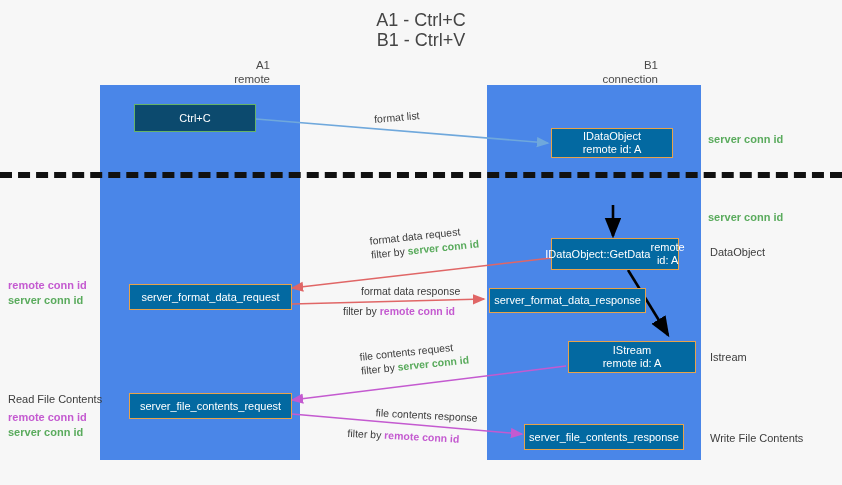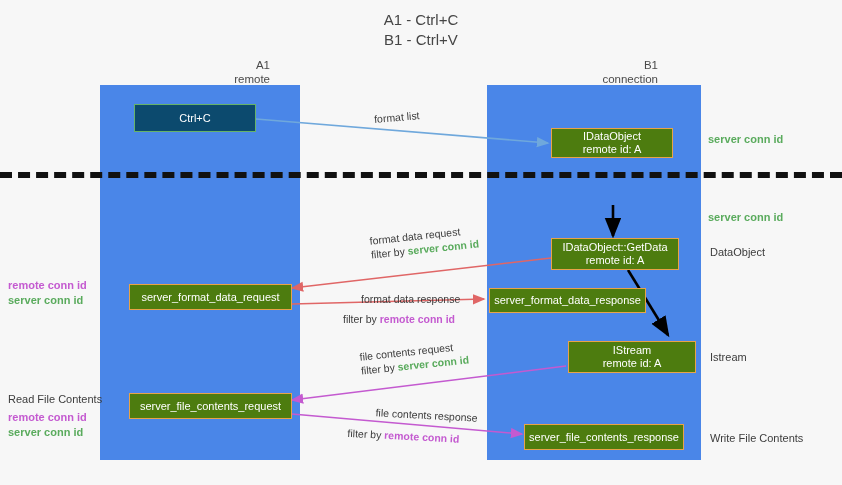--- a/index.html
+++ b/index.html
@@ -8,41 +8,41 @@
     background:#f7f7f7;
     font-family:"Liberation Sans","DejaVu Sans",sans-serif;
     color:#3c3c3c;
   }
   .stage{position:absolute;inset:0;}
   .abs{position:absolute;}
 
   
   .title{
     left:0;right:0;top:10px;text-align:center;
-    font-size:15px;line-height:20px;color:#454545;
+    font-size:18px;line-height:20px;color:#454545;
   }
 
   
   .lane-head{
     text-align:right;font-size:11.5px;line-height:14px;color:#4a4a4a;
   }
 
   
   .lane{background:#4a86e8;}
 
   
   .box{
     box-sizing:border-box;
     display:flex;align-items:center;justify-content:center;
     text-align:center;color:#ffffff;font-size:11px;line-height:13px;
     border:1px solid rgba(0,0,0,.12);
   }
   .box.green{background:#0c4a6e;border-color:#66b368;}
   .box.orange{background:#f9b košt;}
-  .box.orange{background:#4d7c0f;border-color:#e8a349;}
+  .box.orange{background:#0369a1;border-color:#e8a349;}
 
   
   .side{font-size:11px;line-height:14px;}
   .green-t{color:#5aab5d;font-weight:bold;}
   .purple-t{color:#c45ad0;font-weight:bold;}
   .plain-t{color:#3c3c3c;}
   .side.stack{line-height:15px;}
 
   
   .cap{font-size:10.5px;line-height:14px;color:#3c3c3c;white-space:nowrap;}
@@ -120,21 +120,21 @@
   <div class="abs box orange" style="left:129px;top:393px;width:163px;height:26px;">
     <span>server_file_contents_request</span>
   </div>
 
   <div class="abs box orange" style="left:551px;top:128px;width:122px;height:30px;flex-direction:column;">
     <span>IDataObject</span>
     <span>remote id: A</span>
   </div>
 
 
-  <div class="abs box orange" style="left:551px;top:238px;width:128px;height:32px;flex-direction:column;">
+  <div class="abs box orange" style="left:551px;top:238px;width:128px;height:32px;flex-direction:row;">
     <span>IDataObject::GetData</span>
     <span>remote id: A</span>
   </div>
 
   <div class="abs box orange" style="left:489px;top:288px;width:157px;height:25px;">
     <span>server_format_data_response</span>
   </div>
 
   <div class="abs box orange" style="left:568px;top:341px;width:128px;height:32px;flex-direction:column;">
     <span>IStream</span>
@@ -149,21 +149,21 @@
     <span>format list</span>
   </div>
 
   <div class="abs cap" style="left:370px;top:228px;transform:rotate(-6deg);">
     <div>format data request</div>
     <div>
       <span>filter by </span><span class="green-t">server conn id</span>
     </div>
   </div>
 
-  <div class="abs cap" style="left:361px;top:284px;margin-top:8px;">
+  <div class="abs cap" style="left:361px;top:284px;">
     <div>format data response</div>
     <div style="margin-top:6px;margin-left:-18px;">
       <span>filter by </span><span class="purple-t">remote conn id</span>
     </div>
   </div>
 
   <div class="abs cap" style="left:360px;top:344px;transform:rotate(-6deg);">
     <div>file contents request</div>
     <div>
       <span>filter by </span><span class="green-t">server conn id</span>

